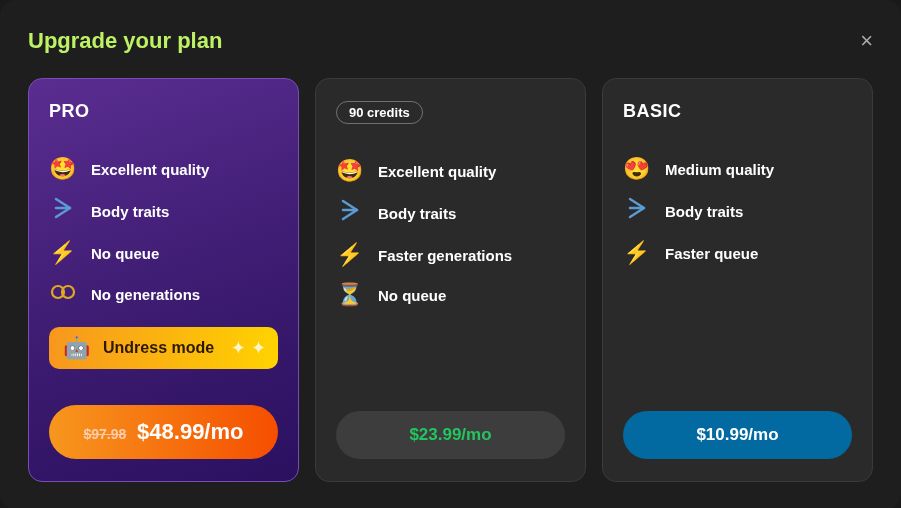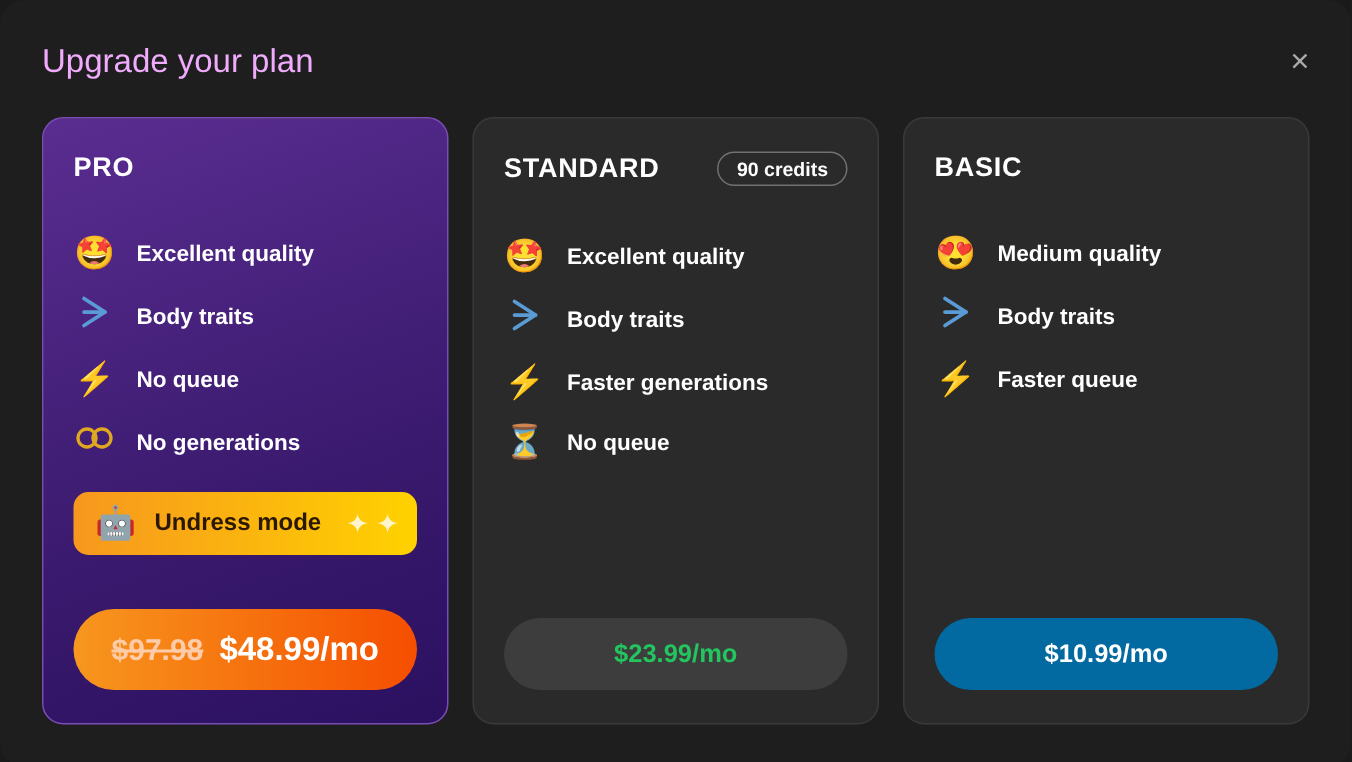--- a/index.html
+++ b/index.html
@@ -23,23 +23,23 @@
     }
 
     .modal-header {
       display: flex;
       align-items: center;
       justify-content: space-between;
       margin-bottom: 24px;
     }
 
     .modal-title {
-      color: #f0abfc;
+      color: #bef264;
       font-size: 22px;
-      font-weight: 400;
+      font-weight: 700;
     }
 
     .close-btn {
       color: #aaa;
       font-size: 22px;
       cursor: pointer;
       background: none;
       border: none;
       line-height: 1;
     }
@@ -174,21 +174,21 @@
     }
 
     .price-btn.basic-btn {
       background: #0369a1;
       color: #ffffff;
     }
 
     .price-original {
       text-decoration: line-through;
       color: #ffccaa;
-      font-size: 20px;
+      font-size: 14px;
       margin-right: 6px;
     }
 
     .price-current {
       color: #ffffff;
       font-size: 22px;
     }
   </style>
 </head>
 <body>
@@ -239,21 +239,20 @@
         </div>
       </div>
       <button class="price-btn pro-btn">
         <span class="price-original">$97.98</span>
         <span class="price-current">$48.99/mo</span>
       </button>
     </div>
 
     <div class="plan-card standard">
       <div class="plan-header">
-        <span class="plan-name">STANDARD</span>
         <span class="credits-badge">90 credits</span>
       </div>
       <div class="features-list">
         <div class="feature-item">
           <span class="feature-icon">🤩</span>
           <span class="feature-label">Excellent quality</span>
         </div>
         <div class="feature-item">
           <span class="feature-icon">
             <svg width="24" height="24" viewBox="0 0 24 24" fill="none">

